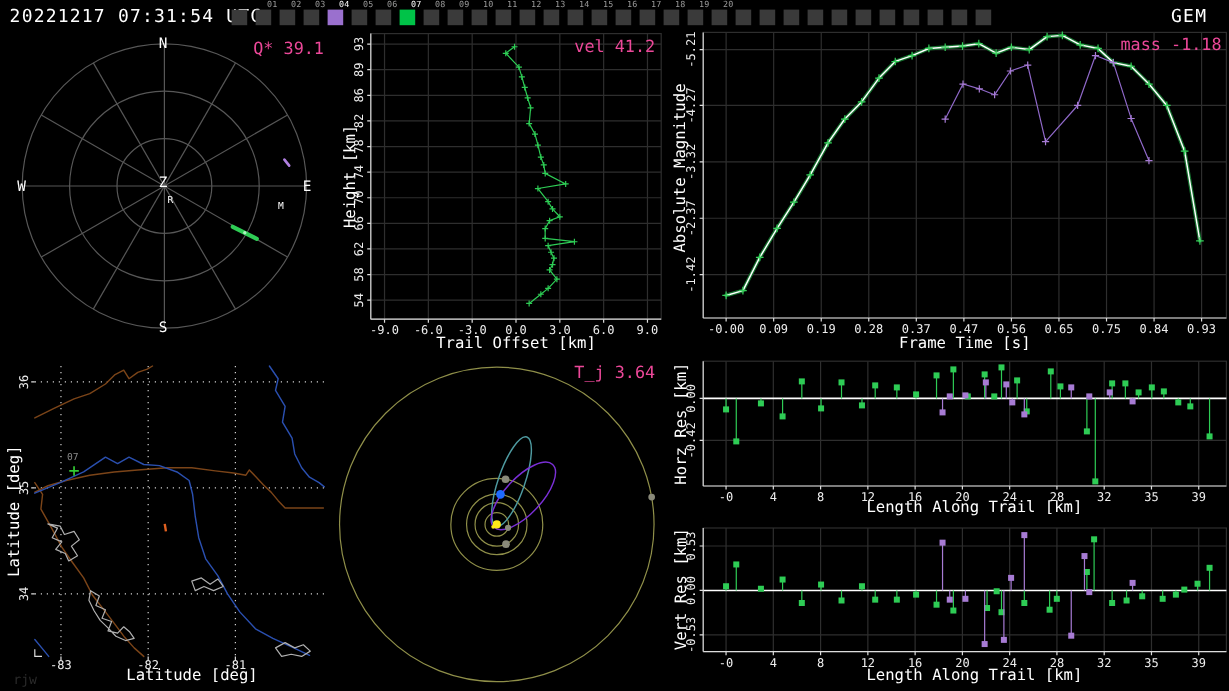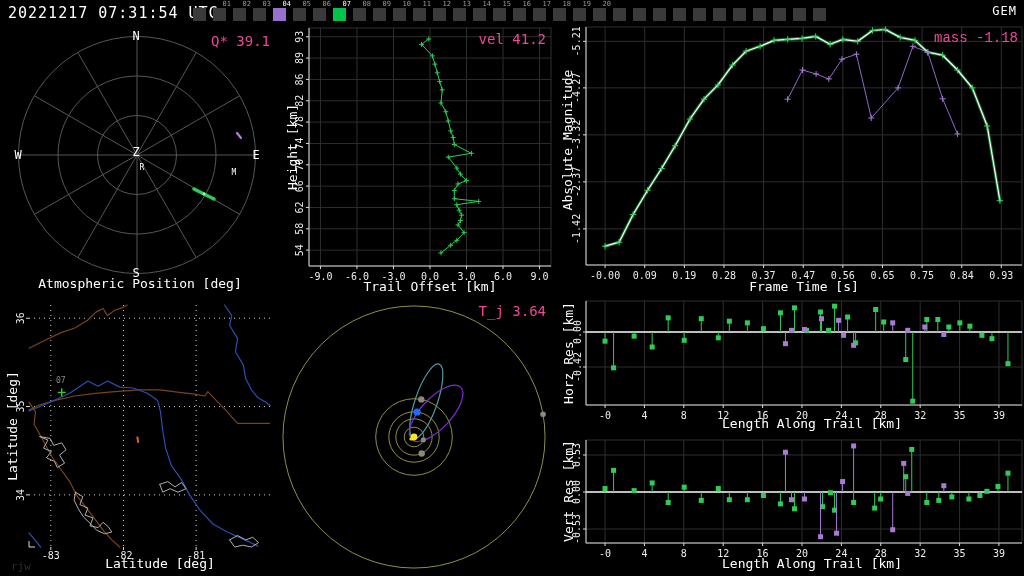--- a/index.html
+++ b/index.html
@@ -2,21 +2,21 @@
 <html><head>
 <meta charset="utf-8">
 <style>
   html,body{margin:0;padding:0;background:#000;}
   .screen{position:relative;width:1024px;height:576px;background:#000;overflow:hidden;
           font-family:"DejaVu Sans Mono","Liberation Mono",monospace;color:#fff;}
   .panel{position:absolute;}
   .panel svg{position:absolute;left:0;top:0;display:block;}
   .lbl{position:absolute;white-space:nowrap;}
   .timestamp{left:8px;top:4px;font-size:15px;letter-spacing:1px;}
-  .shower{right:7px;top:4px;font-size:12px;letter-spacing:1px;margin-left:19px;}
+  .shower{right:18px;top:4px;font-size:15px;letter-spacing:1px;margin-left:19px;}
   .frame-sq{position:absolute;width:13px;height:13px;top:8px;}
   .frame-no{position:absolute;top:1px;width:16px;font-size:7px;text-align:right;line-height:7px;}
   .anno{font-size:14px;color:#ec4899;}
   .xlabel{font-size:13px;color:#fff;transform:translateX(-50%);}
   .ylabel{font-size:13px;color:#fff;transform:translate(-50%,-50%) rotate(-90deg);}
   .watermark{left:11px;top:560px;font-size:11px;color:#2a2a2a;}
   text{font-family:"DejaVu Sans Mono","Liberation Mono",monospace;}
 </style>
 </head>
 <body>
@@ -100,21 +100,20 @@
         <text x="136" y="273" fill="#fff" font-size="12" text-anchor="middle" dominant-baseline="central">S</text>
         <text x="18" y="155" fill="#fff" font-size="12" text-anchor="middle" dominant-baseline="central">W</text>
         <text x="136" y="152" fill="#fff" font-size="12" text-anchor="middle" dominant-baseline="central">Z</text>
         <text x="142" y="167" fill="#fff" font-size="8" text-anchor="middle" dominant-baseline="central">R</text>
         <text x="234" y="172" fill="#fff" font-size="8" text-anchor="middle" dominant-baseline="central">M</text>
         <line x1="194" y1="189" x2="214" y2="199" stroke="#2ecc55" stroke-width="3.5" stroke-linecap="round"></line>
         <circle cx="204" cy="194" r="1.4" fill="#aef5c0"></circle>
         <line x1="237" y1="133" x2="241" y2="138" stroke="#b07fe0" stroke-width="2.2" stroke-linecap="round"></line>
       </svg>
     <span class="lbl anno" style="right:10px;top:8px;">Q* 39.1</span>
-    <span class="lbl xlabel" style="left:140px;top:251px;">Atmospheric Position [deg]</span>
   </div>
 
   <div class="panel" style="left:280px;top:25px;width:280px;height:272px;">
     <svg id="svg-trail" width="280" height="272" viewBox="280 25 280 272">
         <g>
           <rect x="309" y="28" width="242" height="238" fill="none" stroke="#2e2e2e"></rect>
           <line x1="320.4426559356137" x2="320.4426559356137" y1="28" y2="266" stroke="#2e2e2e"></line>
           <line x1="356.96177062374244" x2="356.96177062374244" y1="28" y2="266" stroke="#2e2e2e"></line>
           <line x1="393.48088531187125" x2="393.48088531187125" y1="28" y2="266" stroke="#2e2e2e"></line>
           <line x1="430" x2="430" y1="28" y2="266" stroke="#2e2e2e"></line>
@@ -378,21 +377,21 @@
           <line x1="909.8938656280429" x2="915.8938656280429" y1="46.29729729729732" y2="46.29729729729732" stroke="#a77bd4"></line>
           <line x1="912.8938656280429" x2="912.8938656280429" y1="43.29729729729732" y2="49.29729729729732" stroke="#a77bd4"></line>
           <line x1="924.7526777020448" x2="930.7526777020448" y1="52.23492723492723" y2="52.23492723492723" stroke="#a77bd4"></line>
           <line x1="927.7526777020448" x2="927.7526777020448" y1="49.23492723492723" y2="55.23492723492723" stroke="#a77bd4"></line>
           <line x1="939.6114897760467" x2="945.6114897760467" y1="98.74636174636177" y2="98.74636174636177" stroke="#a77bd4"></line>
           <line x1="942.6114897760467" x2="942.6114897760467" y1="95.74636174636177" y2="101.74636174636177" stroke="#a77bd4"></line>
           <line x1="954.4703018500487" x2="960.4703018500487" y1="133.87733887733887" y2="133.87733887733887" stroke="#a77bd4"></line>
           <line x1="957.4703018500487" x2="957.4703018500487" y1="130.87733887733887" y2="136.87733887733887" stroke="#a77bd4"></line>
         </g>
       </svg>
-    <span class="lbl anno" style="right:6px;top:5px;font-family:Liberation Mono, monospace;">mass -1.18</span>
+    <span class="lbl anno" style="right:6px;top:5px;">mass -1.18</span>
     <span class="lbl ylabel" style="left:7px;top:115px;">Absolute Magnitude</span>
     <span class="lbl xlabel" style="left:244px;top:254px;">Frame Time [s]</span>
   </div>
 
   <div class="panel" style="left:0;top:297px;width:280px;height:279px;">
     <svg id="svg-map" width="280" height="279" viewBox="0 297 280 279">
         <g>
           <line x1="50.8018018018016" x2="50.8018018018016" y1="305" y2="547" stroke="#cfcfcf" stroke-dasharray="1 4" stroke-width="1"></line>
           <line x1="123.47447447447432" x2="123.47447447447432" y1="305" y2="547" stroke="#cfcfcf" stroke-dasharray="1 4" stroke-width="1"></line>
           <line x1="196.14714714714702" x2="196.14714714714702" y1="305" y2="547" stroke="#cfcfcf" stroke-dasharray="1 4" stroke-width="1"></line>

